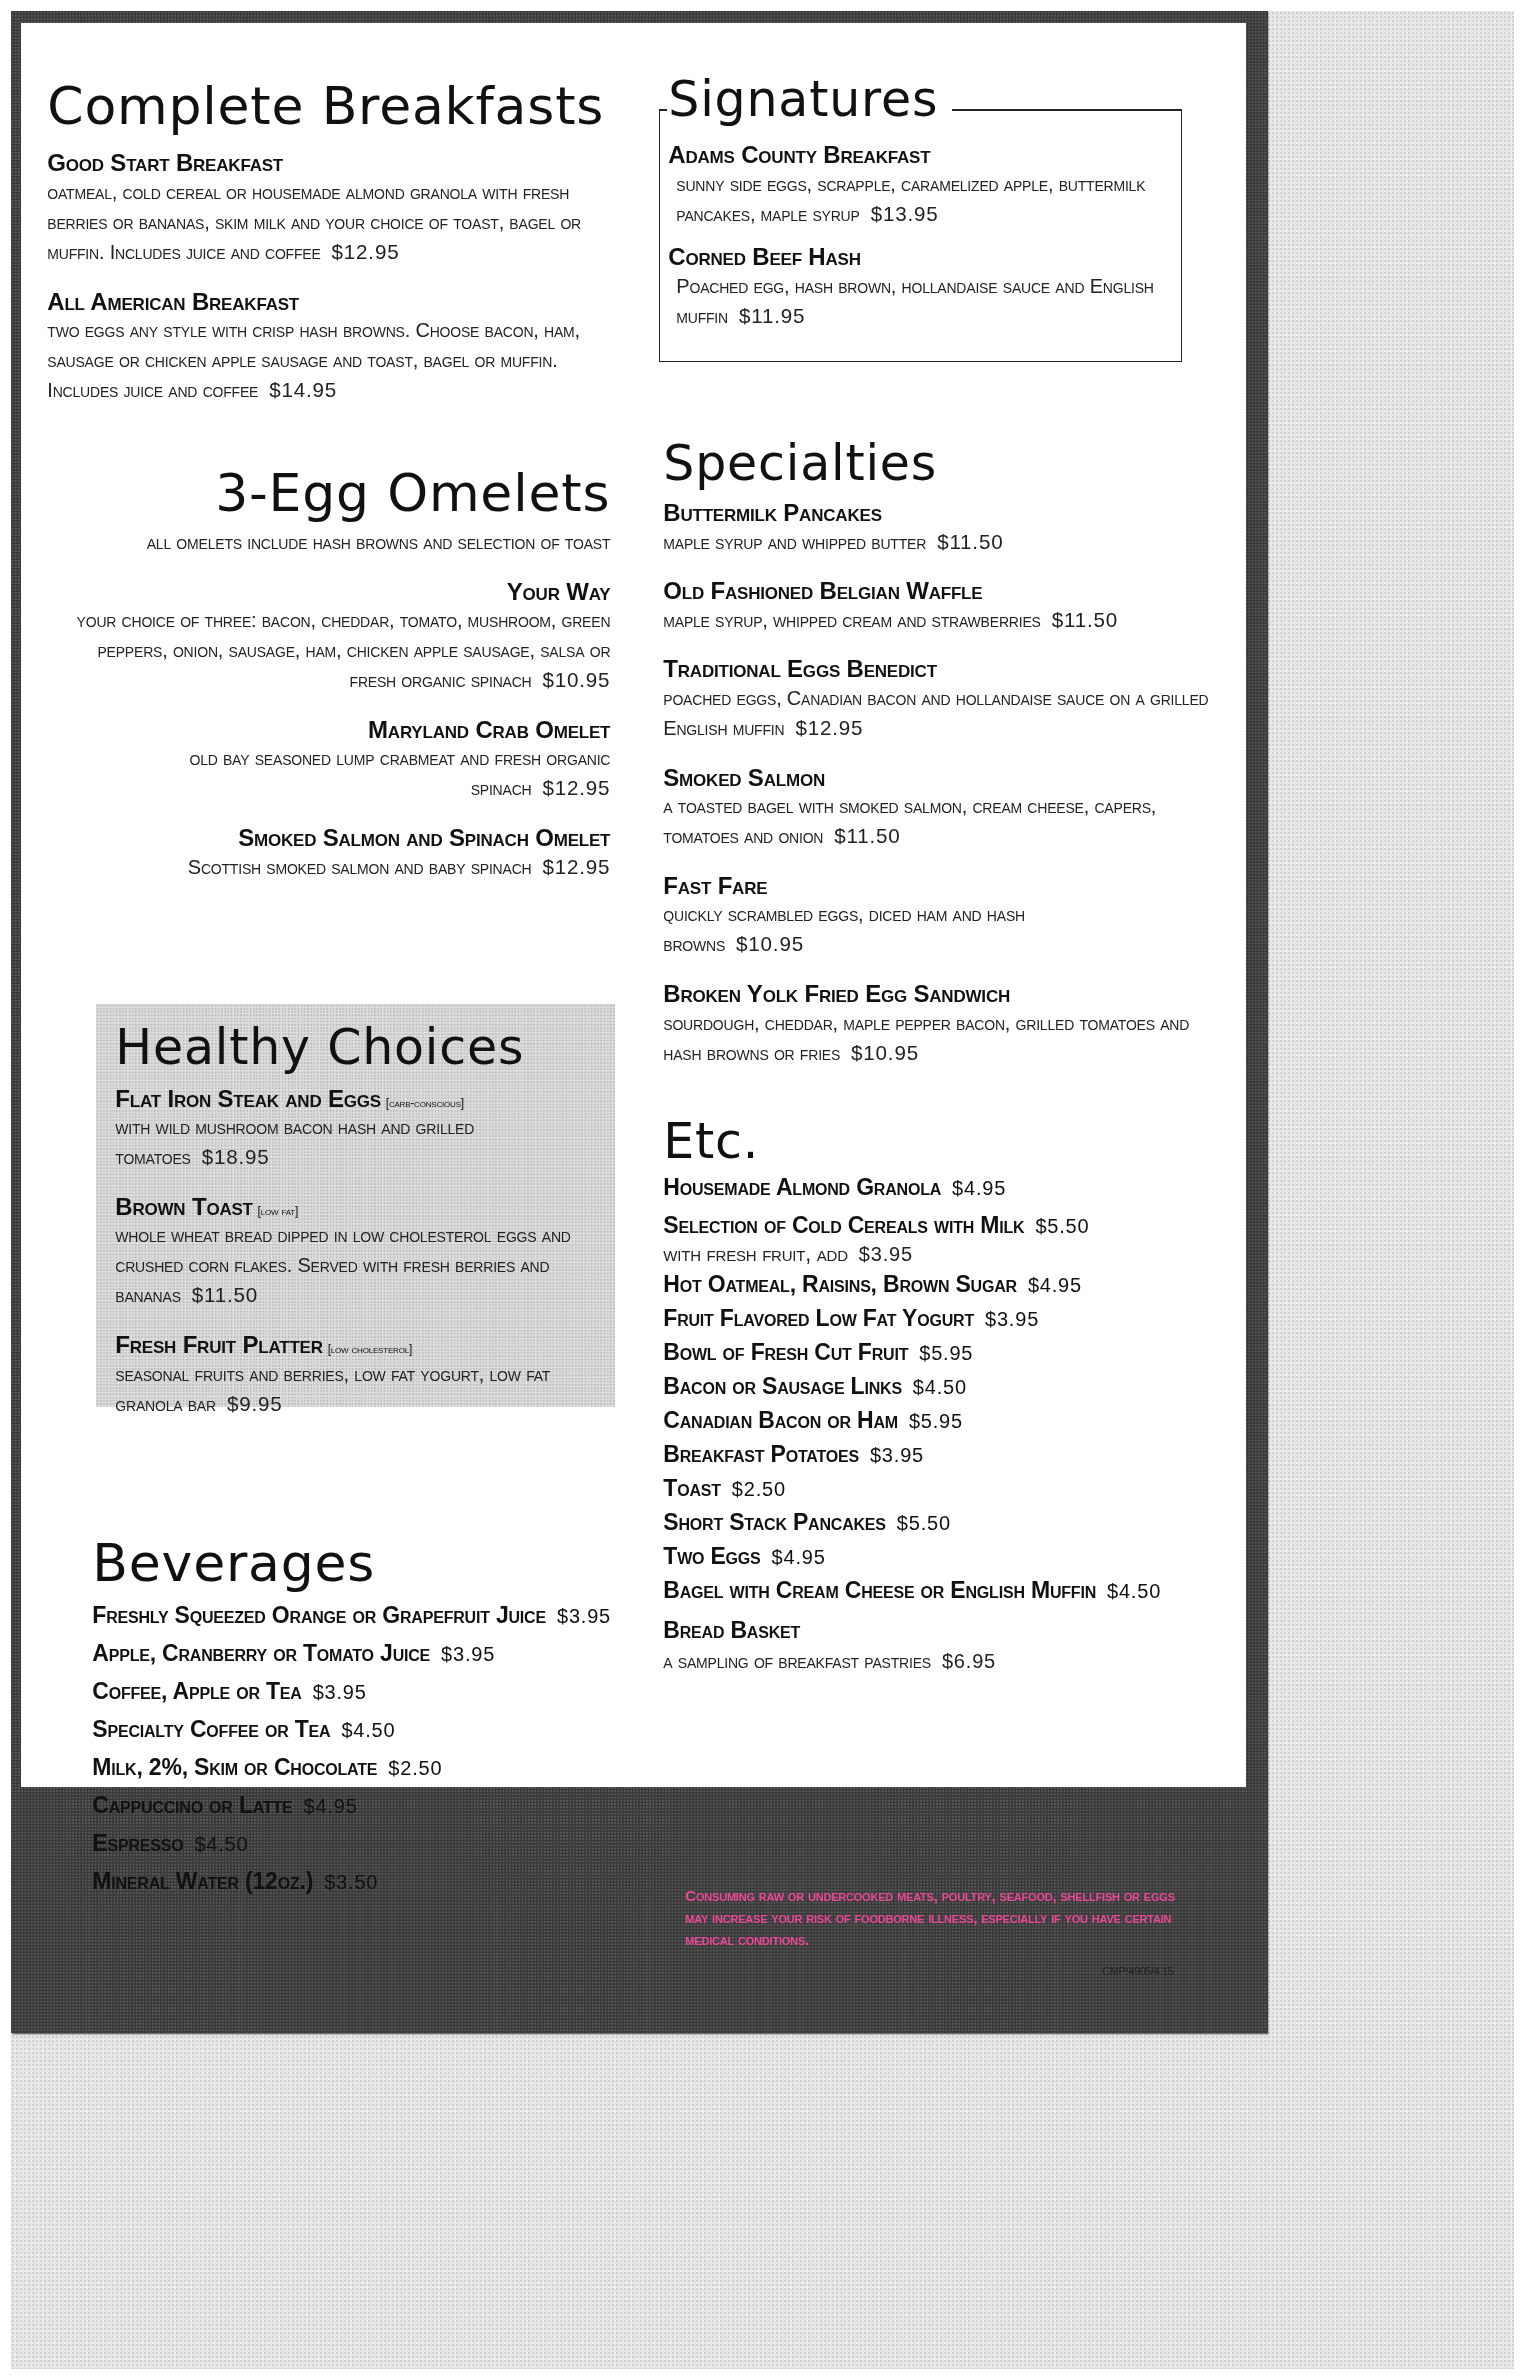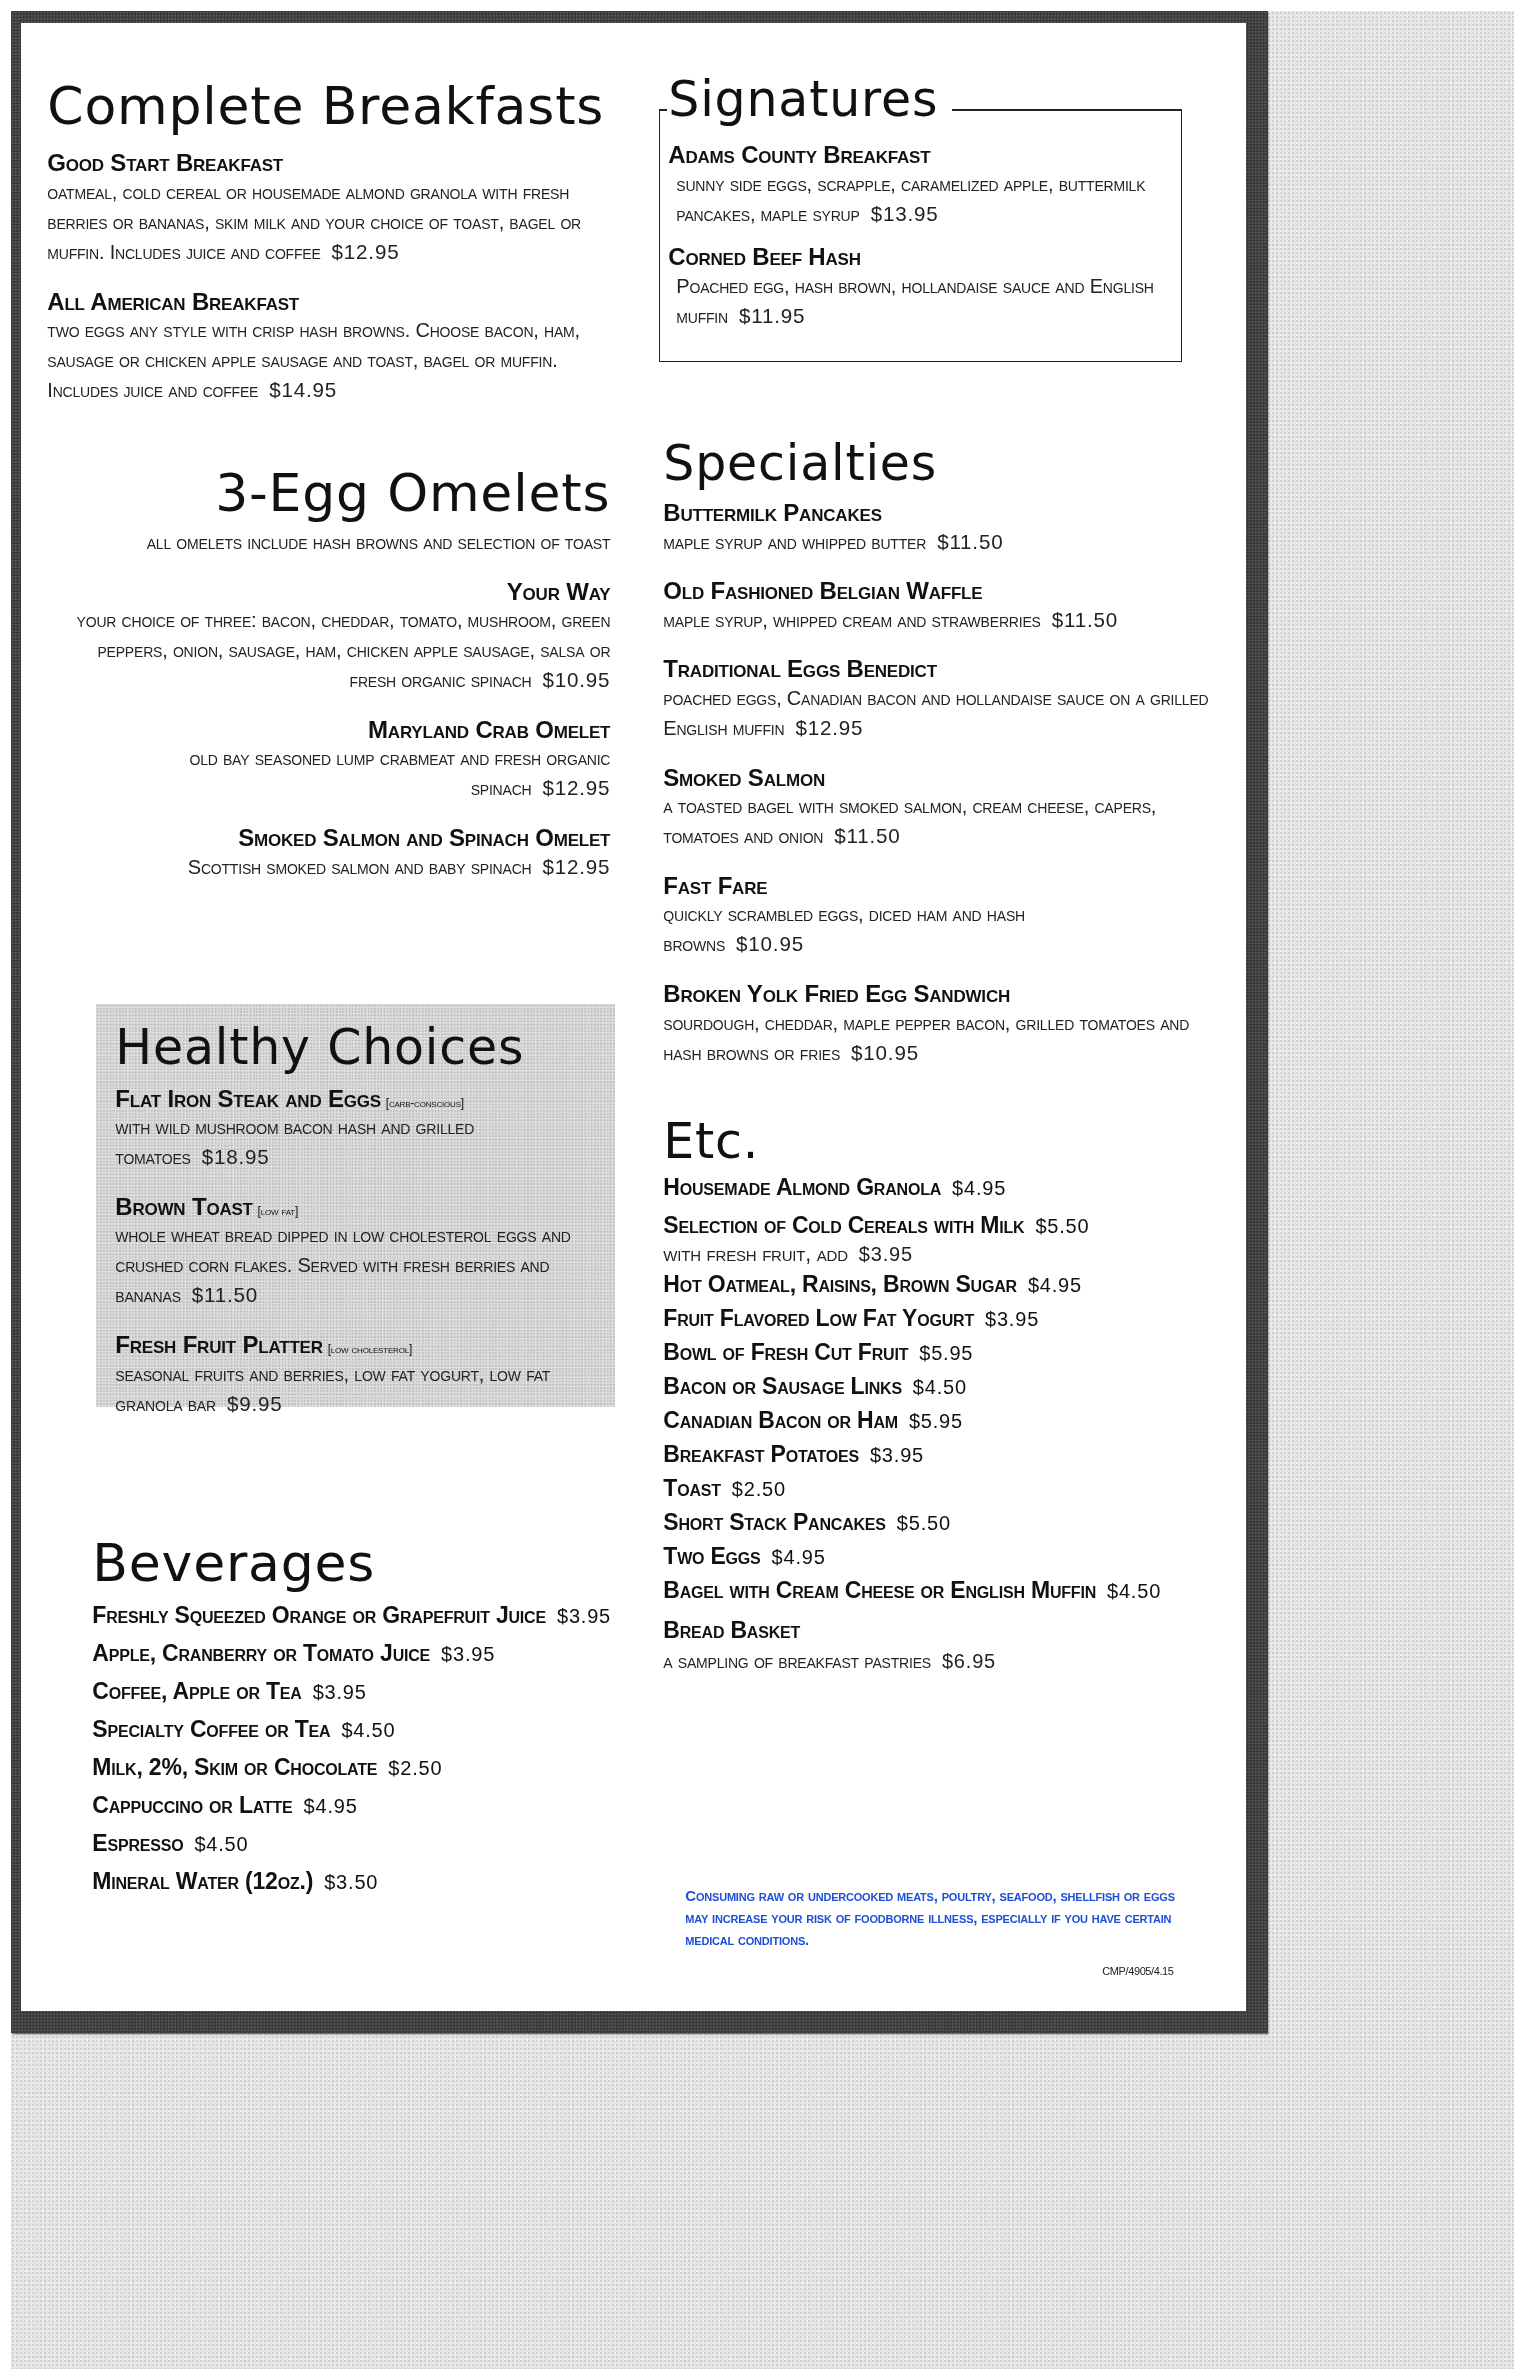--- a/index.html
+++ b/index.html
@@ -19,21 +19,21 @@
     background-position: 0 0, 1.6px 2.4px;
   }
   .frame {
     position: absolute; left: 11px; top: 11px; width: 1257px; height: 2022px;
     background: #3a3a3a;
     background-image: radial-gradient(rgba(255,255,255,0.18) 0.8px, transparent 1px);
     background-size: 3.2px 3.2px;
     box-shadow: 0.8px 1.6px 1.6px rgba(0,0,0,0.5);
   }
   .page {
-    position: absolute; left: 21.4px; top: 23px; width: 1225px; height: 1988px;
+    position: absolute; left: 21.4px; top: 23px; width: 1225px; height: 1764px;
     background: #ffffff;
   }
   .abs { position: absolute; }
   .section-title {
     font-family: "DejaVu Sans", sans-serif;
     font-weight: normal; letter-spacing: 0.8px;
     color: #111; margin: 0; line-height: 1;
   }
   .item-name {
     font-family: "Liberation Sans", sans-serif;
@@ -63,21 +63,21 @@
   .healthy-box {
     position: absolute; left: 75px; top: 981px; width: 519px; height: 403px;
     background-color: #d9d9d9;
     background-image: radial-gradient(rgba(0,0,0,0.14) 0.8px, transparent 1px),
                       radial-gradient(rgba(255,255,255,0.7) 0.8px, transparent 1px);
     background-size: 3.2px 3.2px, 4.8px 4.8px;
     background-position: 0 0, 0.8px 1.6px;
   }
   .disclaimer {
     font-family: "Liberation Sans", sans-serif; font-weight: bold; font-variant: small-caps;
-    font-size: 15px; line-height: 22px; color: #1d4ed8; letter-spacing: -0.2px;
+    font-size: 15px; line-height: 22px; color: #ec4899; letter-spacing: -0.2px;
   }
   .code { font-family: "Liberation Sans", sans-serif; font-size: 11px; color: #222; letter-spacing: -0.4px; }
 </style>
 </head>
 <body>
 
 <div class="backdrop"></div>
 
 <div class="frame">
   <div class="page" style="left:10.3px; top:12px;">

